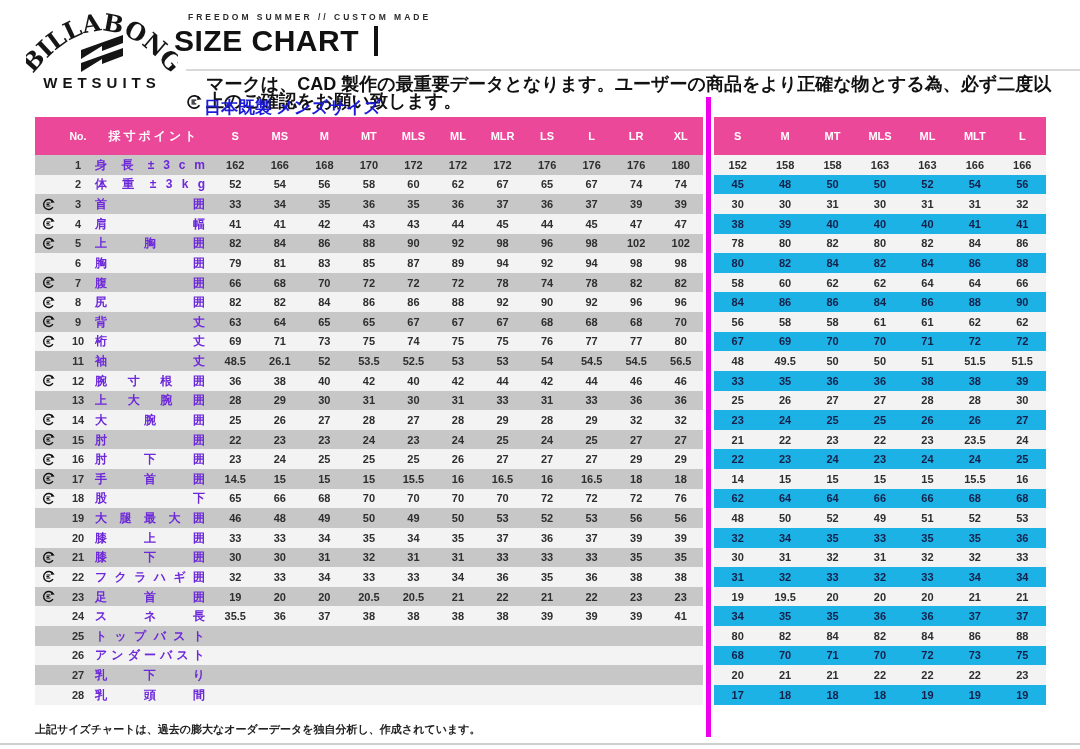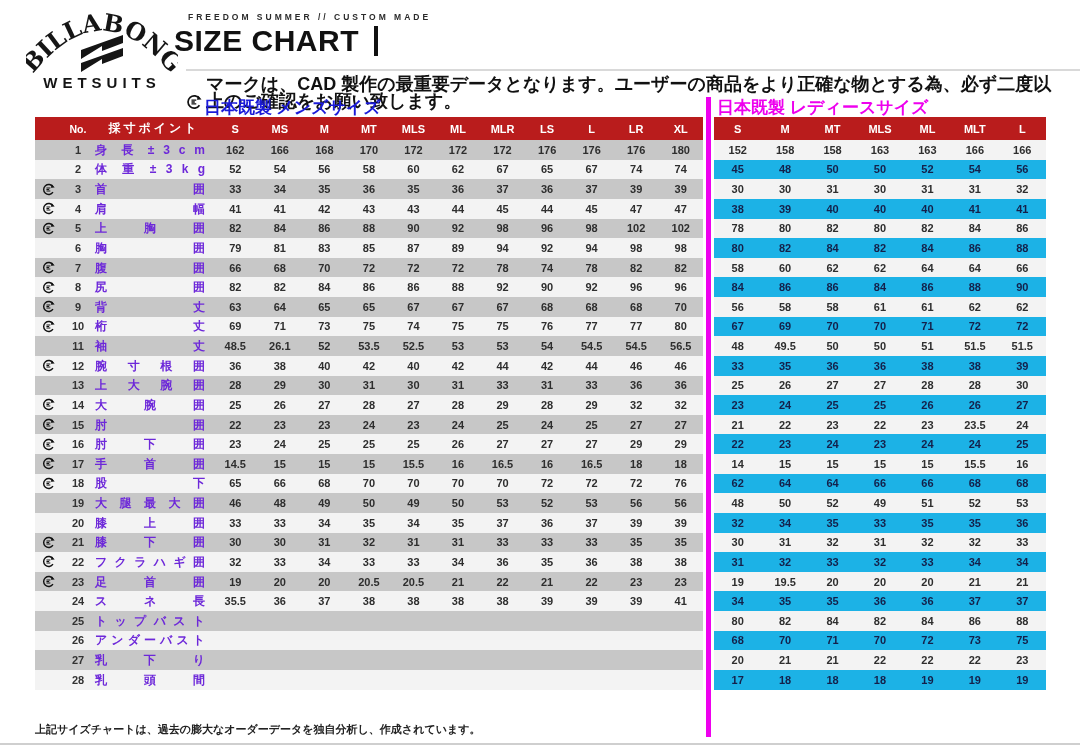--- a/index.html
+++ b/index.html
@@ -26,21 +26,21 @@
   .womens-label{position:absolute;left:717px;top:96px;font-size:17px;font-weight:900;color:#ee00ee;}
 
   
   #mens-table{position:absolute;left:35px;top:117px;width:668px;}
   #womens-table{position:absolute;left:714px;top:117px;width:332px;}
   .divider{position:absolute;left:706px;top:97px;width:5px;height:640px;background:#ee00ee;}
 
   .mens-grid{display:grid;grid-template-columns:26px 34px 118px repeat(11,1fr);}
   .womens-grid{display:grid;grid-template-columns:repeat(7,1fr);}
   .trow{height:19.64px;align-items:center;}
-  .thead{height:23px;background:#b91c1c;color:#ffffff;}
+  .thead{height:38px;background:#ec4899;color:#ffffff;}
   .thead .hcell{font-size:11px;font-weight:bold;text-align:center;align-self:center;}
   .thead .pt-h{font-size:12px;letter-spacing:3px;text-align:center;}
   .thead .no-h{font-size:10.5px;}
 
   .row-gray{background:#c7c7c7;}
   .row-light{background:#f3f3f3;}
   .row-cyan{background:#1cb2e6;}
   .row-cyan .vcell{color:#14204a;}
 
   .vcell,.ncell{font-size:11px;font-weight:bold;text-align:center;align-self:center;color:#2e2e2e;}
@@ -85,21 +85,20 @@
   <div class="note">
     <svg class="cad-svg" viewBox="0 0 24 24">
       <path d="M20.2,7 A9.3,9.3 0 1,0 20.2,17" fill="none" stroke="currentColor" stroke-width="2.6"></path>
       <path d="M18.4,2.6 L23.4,8.2 L16.2,8.8 Z" fill="currentColor"></path>
       <path d="M8.2,9.2 h7.2 M8.2,12 h5 M8.2,14.8 h7.2" stroke="currentColor" stroke-width="2"></path>
     </svg>
     <span>マークは、CAD 製作の最重要データとなります。ユーザーの商品をより正確な物とする為、必ず二度以上のご確認をお願い致します。</span>
   </div>
 
   <div class="mens-label">日本既製 メンズサイズ</div>
-  <div class="womens-label">日本既製 レディースサイズ</div>
 
   <div id="mens-table">
       <div class="trow thead mens-grid">
         <div class="icell"></div>
         <div class="hcell no-h">No.</div>
         <div class="hcell pt-h">採寸ポイント</div>
         <div class="hcell">S</div>
         <div class="hcell">MS</div>
         <div class="hcell">M</div>
         <div class="hcell">MT</div>

